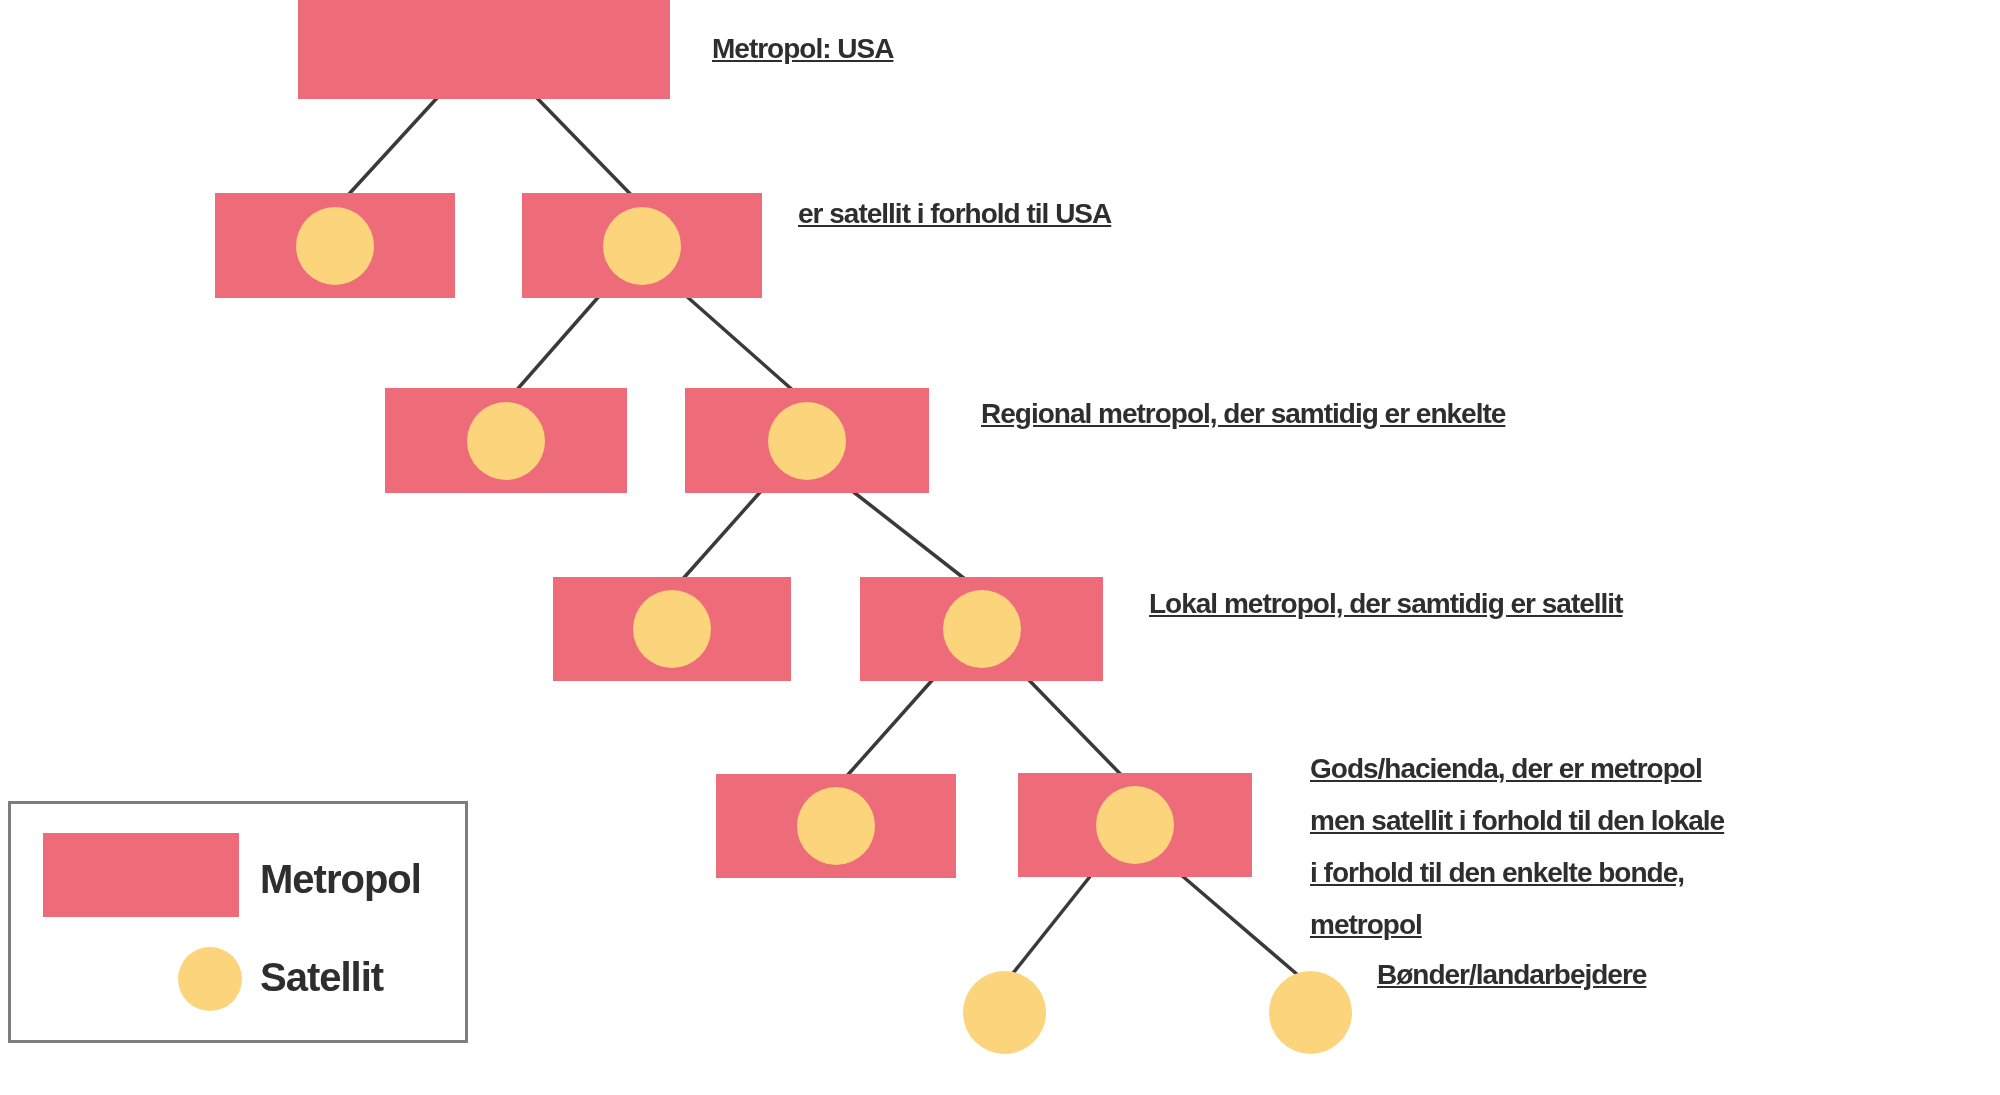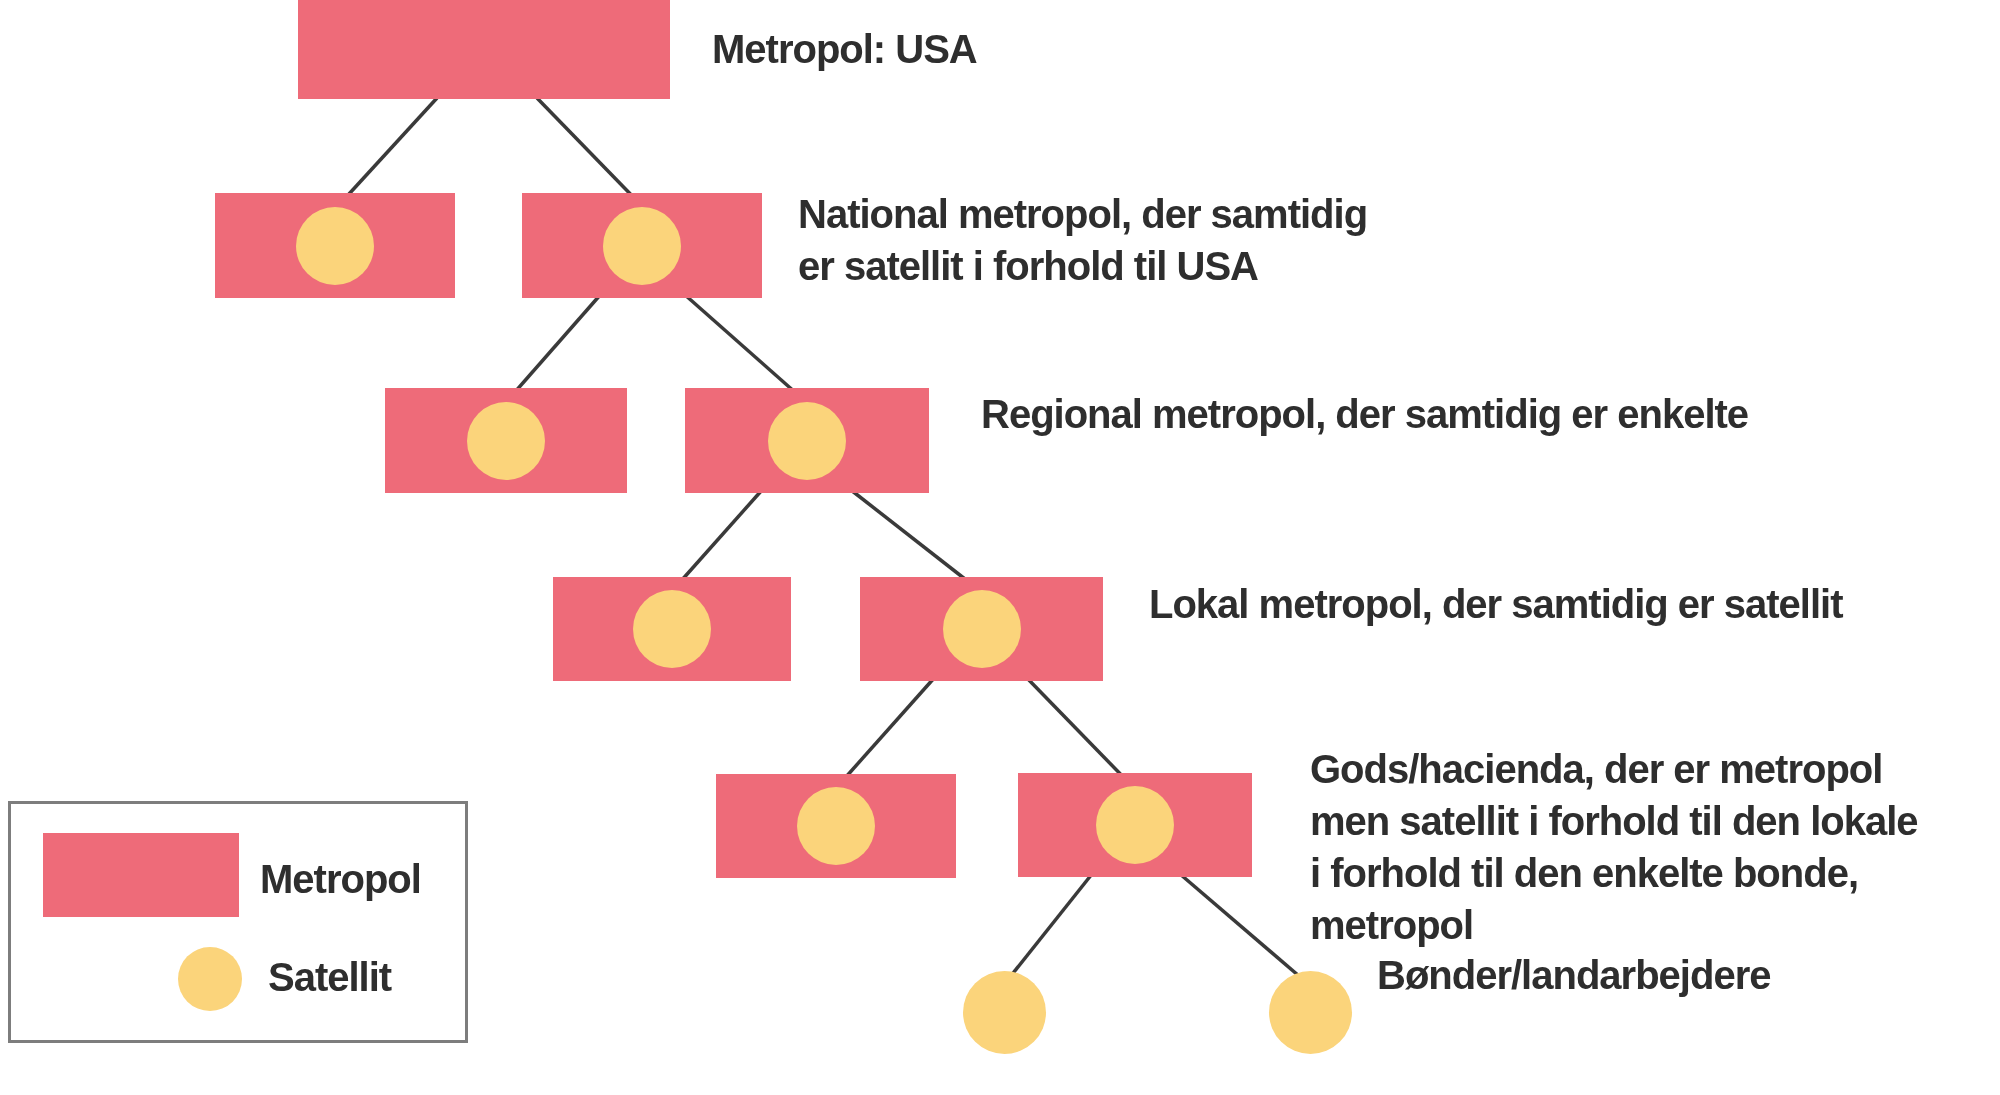--- a/index.html
+++ b/index.html
@@ -24,42 +24,42 @@
     display:flex;align-items:center;justify-content:center;
   }
   .node-circle{
     position:absolute;background:var(--satellit-fill);border-radius:50%;z-index:3;
   }
   .rect-circle{
     width:78px;height:78px;background:var(--satellit-fill);border-radius:50%;
   }
   .label{
     position:absolute;z-index:4;
-    font-size:40px;font-weight:700;letter-spacing:-1px;line-height:52px;
-    color:var(--text);white-space:nowrap;
+    font-size:28px;font-weight:700;letter-spacing:-1px;line-height:52px;
+    color:var(--text);white-space:nowrap;text-decoration:underline;
   }
   .legend-box{
     position:absolute;left:8px;top:801px;width:460px;height:242px;
     border:3px solid var(--legend-border);background:var(--background);z-index:2;
   }
   .legend-swatch-rect{
     position:absolute;left:32px;top:29px;width:196px;height:84px;
     background:var(--metropol-fill);
   }
   .legend-swatch-circle{
     position:absolute;left:167px;top:143px;width:64px;height:64px;
     border-radius:50%;background:var(--satellit-fill);
   }
   .legend-label{
     position:absolute;left:249px;
     font-size:40px;font-weight:700;letter-spacing:-1px;line-height:48px;
     color:var(--text);white-space:nowrap;
   }
   .legend-label.metropol{top:51px;}
-  .legend-label.satellit{top:149px;margin-left:8px;}
+  .legend-label.satellit{top:149px;}
 </style>
 </head>
 <body>
 
 <div class="stage">
 
   <svg class="connectors" viewBox="0 0 2000 1095" xmlns="http://www.w3.org/2000/svg">
     <g stroke="#3a3a3a" stroke-width="3.5">
       <line x1="437" y1="98" x2="338" y2="206"></line>
       <line x1="537" y1="98" x2="642" y2="206"></line>
@@ -79,21 +79,20 @@
     <div>Metropol: USA</div>
   </div>
 
   <div class="node-rect" style="left:215px;top:193px;width:240px;height:105px">
     <div class="rect-circle"></div>
   </div>
   <div class="node-rect" style="left:522px;top:193px;width:240px;height:105px">
     <div class="rect-circle"></div>
   </div>
   <div class="label" style="left:798px;top:188px">
-    <div>National metropol, der samtidig</div>
     <div>er satellit i forhold til USA</div>
   </div>
 
   <div class="node-rect" style="left:385px;top:388px;width:242px;height:105px">
     <div class="rect-circle"></div>
   </div>
   <div class="node-rect" style="left:685px;top:388px;width:244px;height:105px">
     <div class="rect-circle"></div>
   </div>
   <div class="label" style="left:981px;top:388px">

